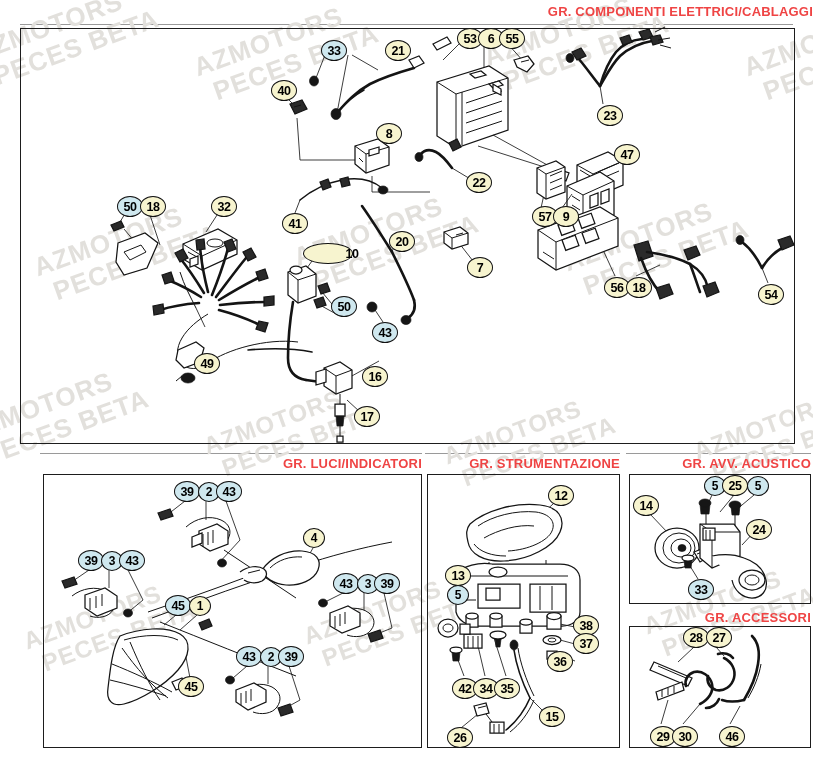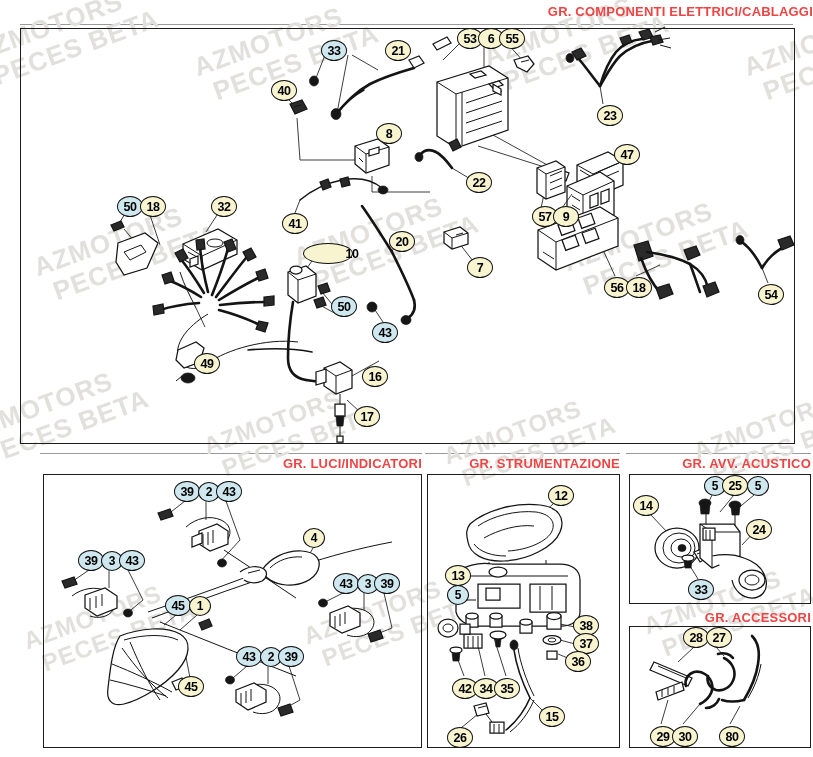--- a/index.html
+++ b/index.html
@@ -607,33 +607,33 @@
   <div class="cal b" style="left:236px;top:646px;">43</div>
   <div class="cal b sm" style="left:260px;top:647px;">2</div>
   <div class="cal b" style="left:278px;top:646px;">39</div>
   <div class="cal y" style="left:178px;top:676px;">45</div>
 
   <div class="cal y" style="left:548px;top:485px;">12</div>
   <div class="cal y" style="left:445px;top:565px;">13</div>
   <div class="cal b sm" style="left:447px;top:585px;">5</div>
   <div class="cal y" style="left:573px;top:615px;">38</div>
   <div class="cal y" style="left:573px;top:633px;">37</div>
-  <div class="cal y" style="left:565px;top:651px;">36</div>
+  <div class="cal y" style="left:547px;top:651px;">36</div>
   <div class="cal y" style="left:452px;top:678px;">42</div>
   <div class="cal y" style="left:473px;top:678px;">34</div>
   <div class="cal y" style="left:494px;top:678px;">35</div>
   <div class="cal y" style="left:539px;top:706px;">15</div>
   <div class="cal y" style="left:447px;top:727px;">26</div>
 
   <div class="cal b sm" style="left:704px;top:476px;">5</div>
   <div class="cal y" style="left:722px;top:475px;">25</div>
   <div class="cal b sm" style="left:747px;top:476px;">5</div>
   <div class="cal y" style="left:633px;top:495px;">14</div>
   <div class="cal y" style="left:746px;top:492px;margin-top:27px;">24</div>
   <div class="cal b" style="left:688px;top:579px;">33</div>
 
   <div class="cal y" style="left:683px;top:627px;">28</div>
   <div class="cal y" style="left:706px;top:627px;">27</div>
   <div class="cal y" style="left:650px;top:726px;">29</div>
   <div class="cal y" style="left:672px;top:726px;">30</div>
-  <div class="cal y" style="left:719px;top:726px;">80</div>
+  <div class="cal y" style="left:719px;top:726px;">46</div>
 
 </div>
 
 </body></html>

